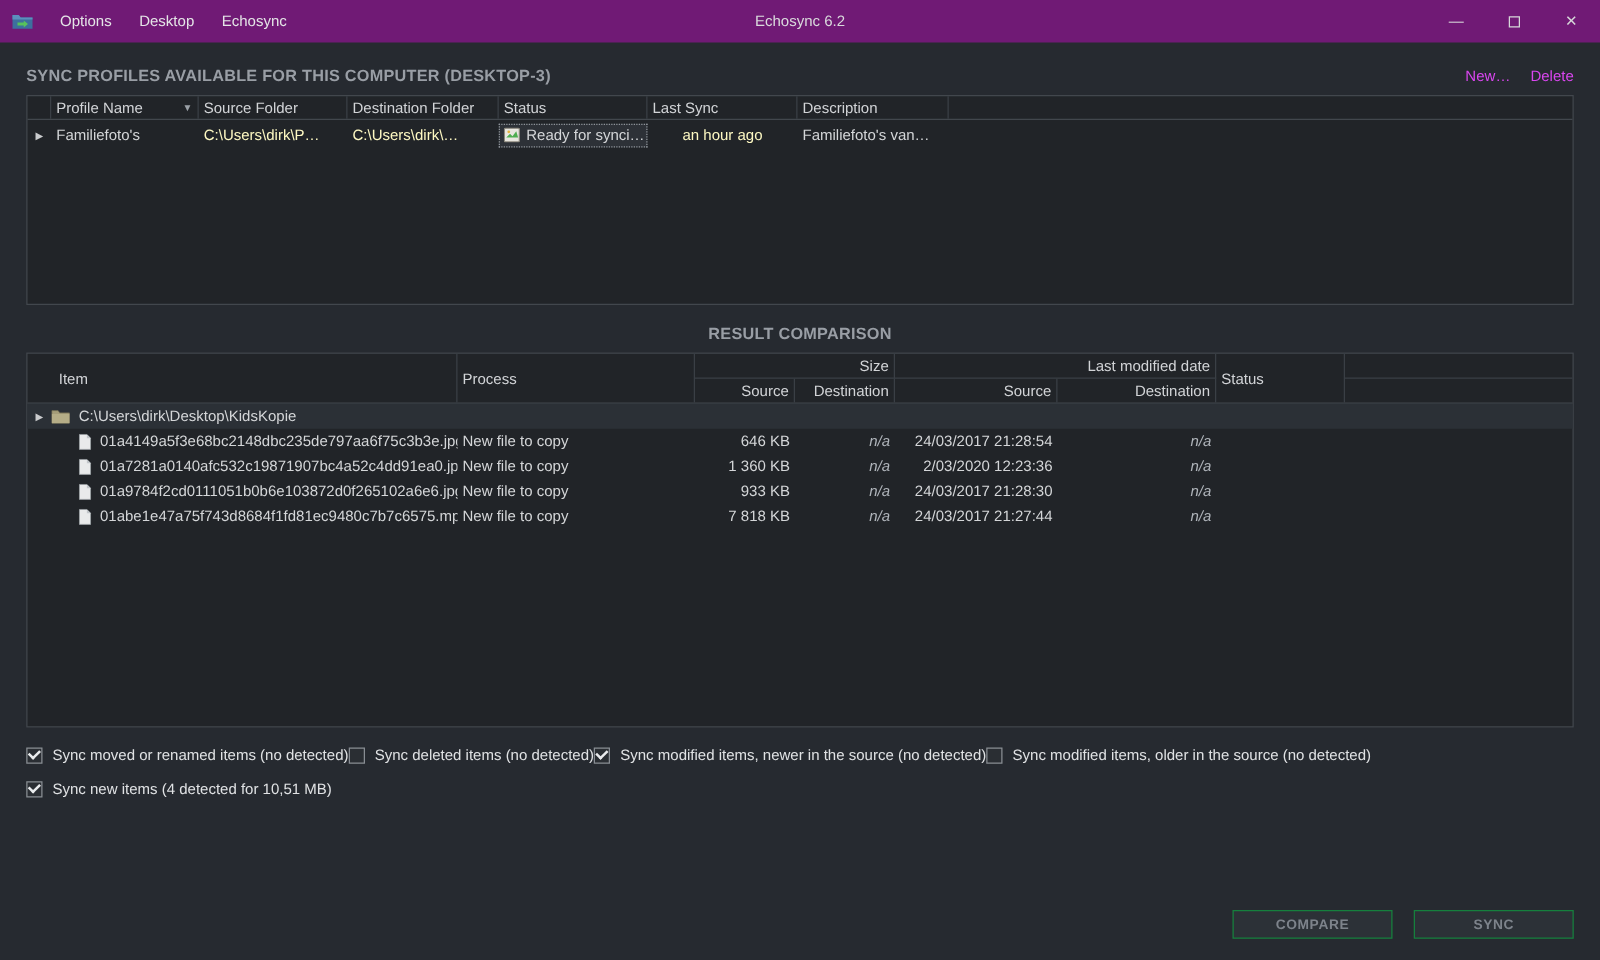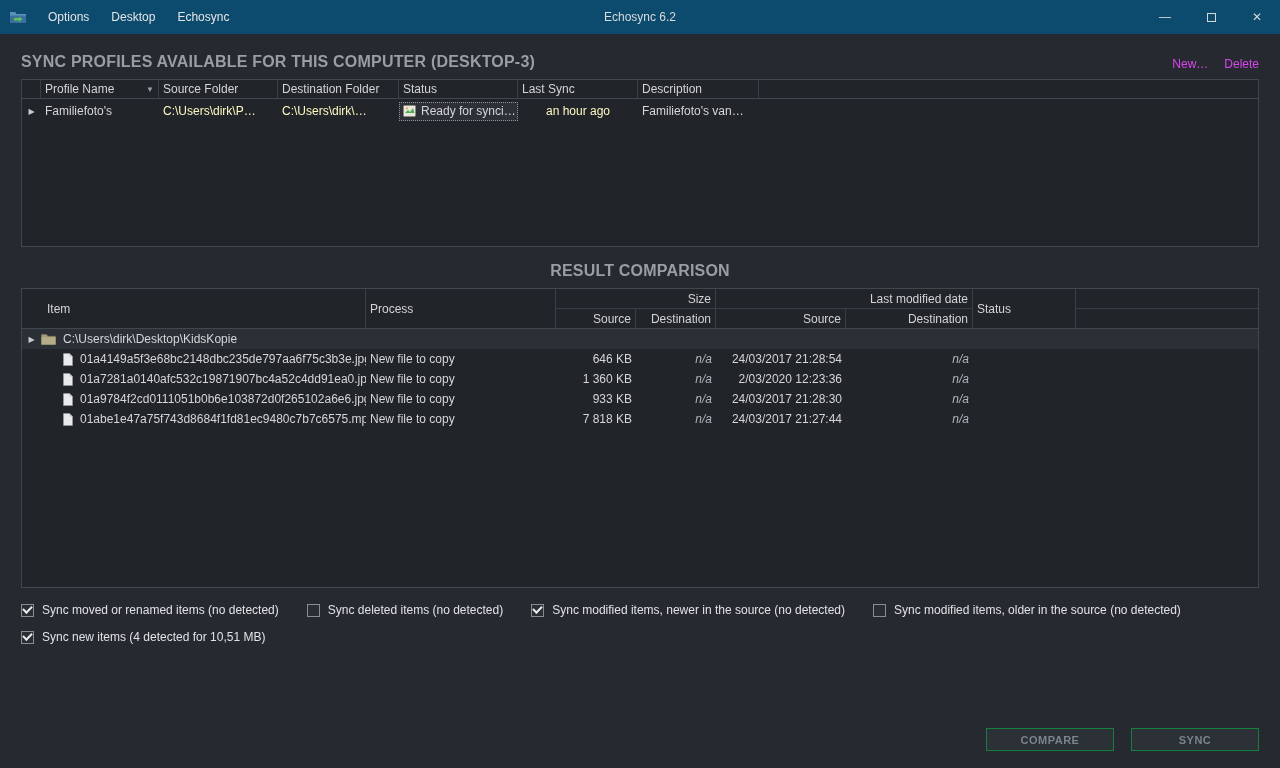--- a/index.html
+++ b/index.html
@@ -1,34 +1,34 @@
 <!DOCTYPE html>
 <html><head>
 <meta charset="utf-8">
 <style>
   * { margin:0; padding:0; box-sizing:border-box; font-family:"Liberation Sans", sans-serif; }
   html,body { width:1280px; height:768px; }
   body { background:#262a30; overflow:hidden; position:relative; color:#d4d6d8; }
 
   
-  .titlebar { height:34px; background:#0c4a6e; display:flex; align-items:center; position:relative; }
+  .titlebar { height:34px; background:#701a75; display:flex; align-items:center; position:relative; }
   .app-icon { margin-left:9px; width:18px; height:16px; flex:0 0 auto; }
   .menu { display:flex; margin-left:10px; }
   .menu-item { padding:0 11px; font-size:12px; color:#e4e5e7; line-height:34px; cursor:default; }
   .window-title { position:absolute; left:0; right:0; top:0; height:34px; line-height:34px;
                   text-align:center; font-size:12px; color:#dadbdd; pointer-events:none; }
   .win-controls { margin-left:auto; display:flex; height:34px; position:relative; z-index:2; }
   .win-btn { width:46px; display:flex; align-items:center; justify-content:center;
              color:#d6d7d9; font-size:12px; }
   .win-btn.max span { font-size:10px; border:1px solid #d6d7d9; width:9px; height:9px; display:block; }
 
   .content { padding:0 21px; }
 
   
-  .section-header { font-size:16px; font-weight:bold; color:#999ea5; letter-spacing:.2px; }
+  .section-header { font-size:13px; font-weight:bold; color:#999ea5; letter-spacing:.2px; }
   .profiles-header-row { display:flex; justify-content:space-between; align-items:flex-end; margin-top:19px; }
   .links { display:flex; gap:16px; font-size:12px; }
   .link { color:#d946ef; cursor:default; }
 
   
   .table { border:1px solid #42474d; background:#212428; margin-top:8px; position:relative; }
 
   
   .t1 { height:168px; }
   .t1 .grid { display:grid; grid-template-columns:19px 118px 119px 121px 119px 120px 121px 1fr; }
@@ -56,21 +56,21 @@
   .noborder { border-right:none; }
 
   .t2 .brow { height:20px; align-items:center; font-size:12px; }
   .folder-row { height:20px; background:#2b3036; display:flex; align-items:center; font-size:12px; }
   .folder-row .expand-arrow { width:19px; display:flex; justify-content:center; }
   .item-cell { padding-left:22px; gap:7px; }
   .navalue { font-style:italic; color:#b0b5bb; }
 
   
   .options { margin-top:12px; }
-  .opt-row { display:flex; align-items:center; gap:28px; height:20px; }
+  .opt-row { display:flex; align-items:center; height:20px; }
   .opt-row + .opt-row { margin-top:7px; }
   .option { display:flex; align-items:center; gap:8px; font-size:12px; color:#e0e2e4; }
   .cb { width:13px; height:13px; border:1px solid #888d93; background:#2a2e33; flex:0 0 auto;
         display:flex; align-items:center; justify-content:center; }
   .cb::after { content:""; width:7px; height:4px; border-left:2px solid #e9ebed;
                border-bottom:2px solid #e9ebed; transform:rotate(-45deg) translate(1px,-1px);
                display:none; }
   .cb.checked::after { display:block; }
 
   

